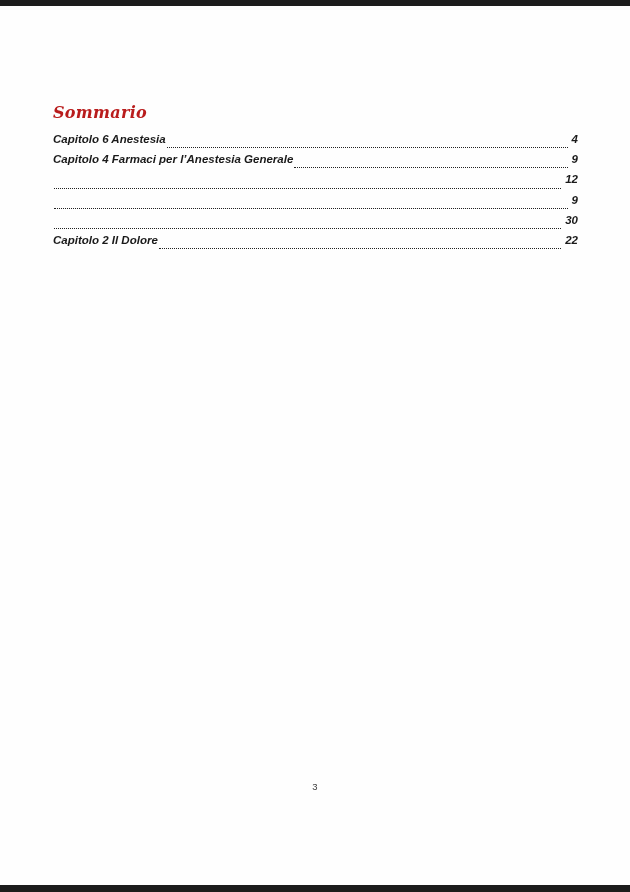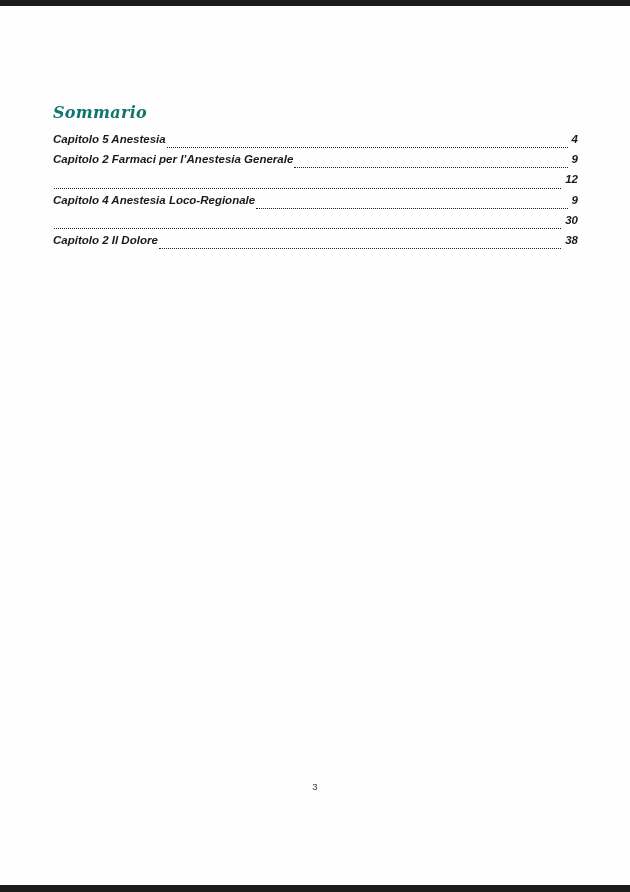--- a/index.html
+++ b/index.html
@@ -25,21 +25,21 @@
   .scan-bar.bottom { bottom: 0; height: 7px; }
 
   .doc-heading {
     position: absolute;
     left: 53px;
     top: 103px;
     font-family: "DejaVu Serif", "Liberation Serif", serif;
     font-size: 16px;
     font-weight: bold;
     font-style: italic;
-    color: #0f766e;
+    color: #b91c1c;
     letter-spacing: 0.3px;
   }
 
   .toc {
     position: absolute;
     left: 53px;
     top: 133px;
     width: 525px;
   }
   .toc-row {
@@ -83,51 +83,50 @@
 <body>
 
 <div class="page">
 
   <div class="scan-bar top"></div>
 
   <div class="doc-heading">Sommario</div>
 
   <div class="toc" id="toc-list">
     <div class="toc-row">
-      <span class="toc-label">Capitolo 5 Anestesia</span>
+      <span class="toc-label">Capitolo 6 Anestesia</span>
       <span class="toc-leader"></span>
       <span class="toc-page">4</span>
     </div>
 
     <div class="toc-row">
-      <span class="toc-label">Capitolo 2 Farmaci per l’Anestesia Generale</span>
+      <span class="toc-label">Capitolo 4 Farmaci per l’Anestesia Generale</span>
       <span class="toc-leader"></span>
       <span class="toc-page">9</span>
     </div>
 
     <div class="toc-row">
       <span class="toc-leader"></span>
       <span class="toc-page">12</span>
     </div>
 
     <div class="toc-row">
-      <span class="toc-label">Capitolo 4 Anestesia Loco-Regionale</span>
       <span class="toc-leader"></span>
       <span class="toc-page">9</span>
     </div>
 
     <div class="toc-row">
       <span class="toc-leader"></span>
       <span class="toc-page">30</span>
     </div>
 
     <div class="toc-row">
       <span class="toc-label">Capitolo 2 Il Dolore</span>
       <span class="toc-leader"></span>
-      <span class="toc-page">38</span>
+      <span class="toc-page">22</span>
     </div>
   </div>
 
   <div class="footer-page-number">3</div>
 
   <div class="scan-bar bottom"></div>
 
 </div>
 
 </body></html>

